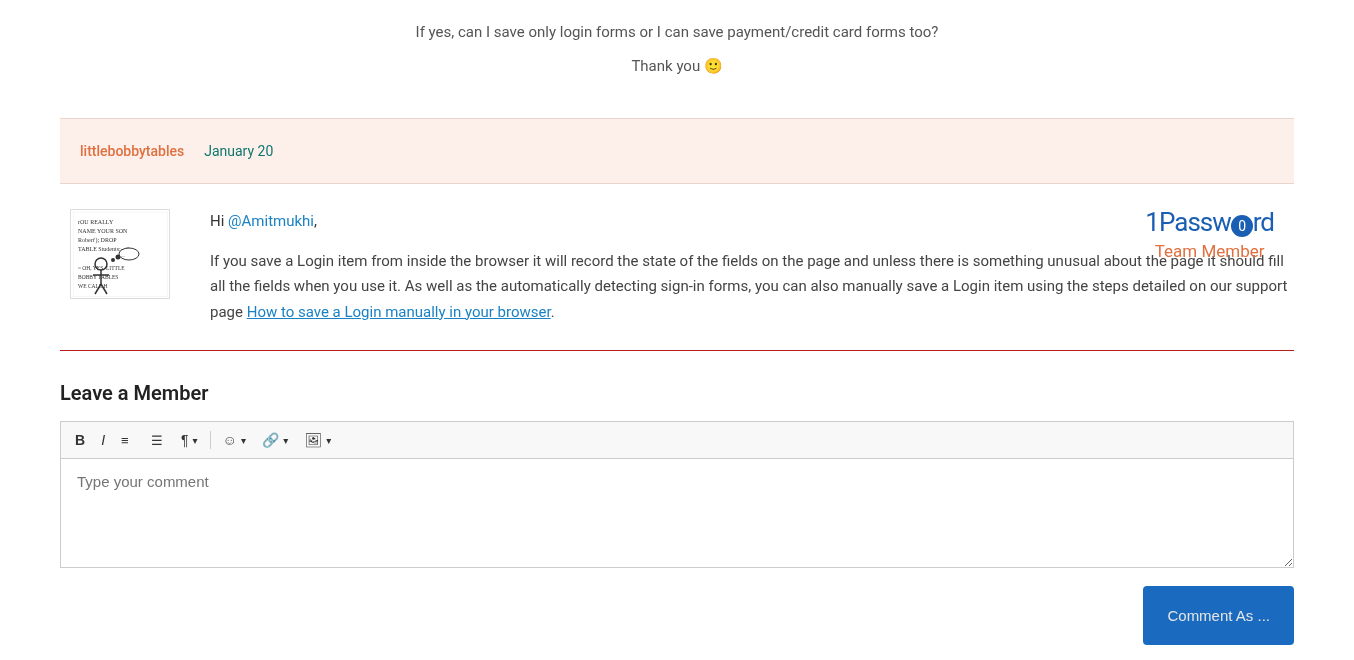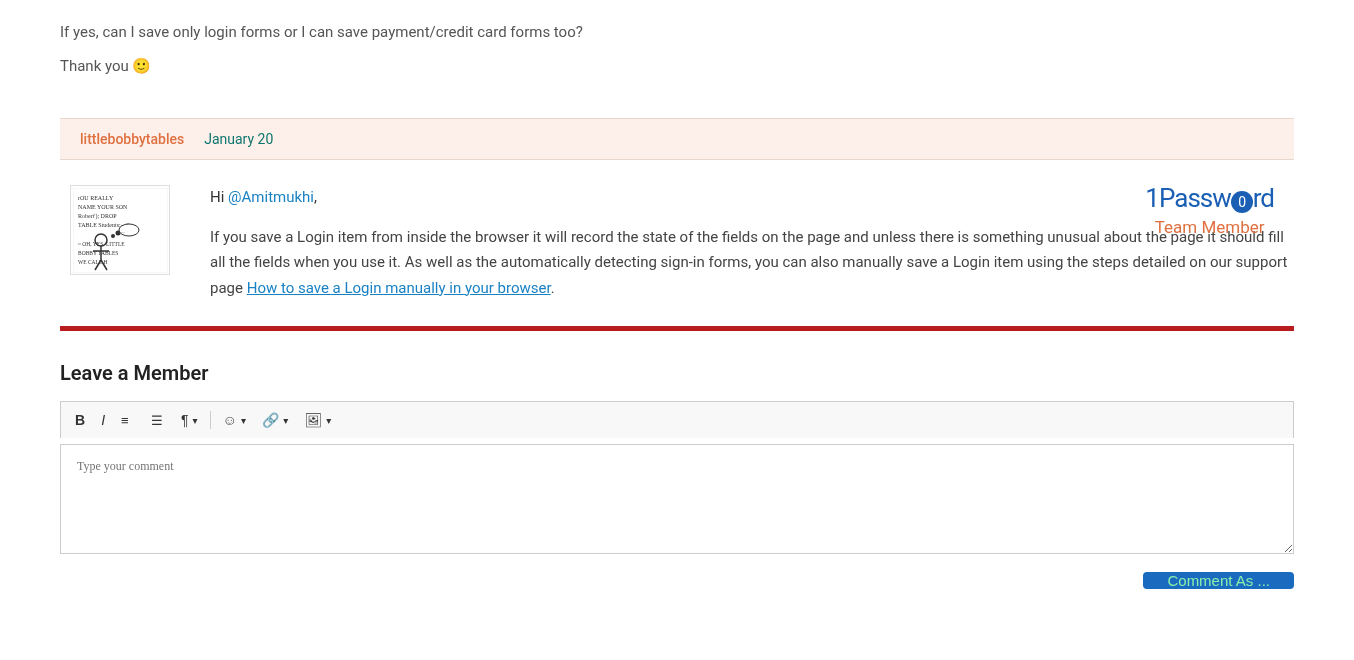--- a/index.html
+++ b/index.html
@@ -11,56 +11,57 @@
     }
     .page-wrapper {
       max-width: 1354px;
       margin: 0 auto;
       padding: 0 60px;
     }
 
     
     .prev-message {
       padding: 20px 0 30px 0;
+      text-align: center;
     }
     .prev-message p {
       color: #555;
       margin-bottom: 10px;
       line-height: 1.6;
     }
     .prev-message .thank-you {
       color: #555;
     }
 
     
     .section-header {
       background-color: #fdf0eb;
       border-top: 1px solid #e8d5cc;
       border-bottom: 1px solid #e8d5cc;
-      padding: 12px 20px;
+      padding: 24px 20px;
       display: flex;
       align-items: center;
       gap: 20px;
     }
     .section-header .username {
       color: #e07040;
       font-size: 14px;
       font-weight: 500;
     }
     .section-header .date {
       color: #0f766e;
       font-size: 14px;
     }
 
     
     .reply-section {
       display: flex;
       padding: 25px 0;
       gap: 30px;
-      border-bottom: 5px solid #b91c1c;
+      border-bottom: 1px solid #b91c1c;
       position: relative;
     }
     .avatar-col {
       width: 120px;
       flex-shrink: 0;
       display: flex;
       align-items: flex-start;
       justify-content: center;
     }
     .avatar {
@@ -151,37 +152,36 @@
       width: 1px;
       height: 18px;
       background: #ccc;
       margin: 0 2px;
     }
     .comment-area {
       width: 100%;
       min-height: 110px;
       border: 1px solid #ccc;
       padding: 14px 16px;
-      font-size: 12px;
+      font-size: 15px;
       color: #999;
       resize: vertical;
       outline: none;
-      font-family: Liberation Serif, serif;
-      margin-top: 6px;
+      font-family: Liberation Sans, sans-serif;
     }
     .comment-footer {
       display: flex;
       justify-content: flex-end;
       margin-top: 14px;
     }
     .comment-as-btn {
       background: #1a6bbf;
-      color: #86efac;
+      color: #e5e5e5;
       border: none;
-      padding: 0 24px;
+      padding: 21px 24px;
       font-size: 15px;
       font-weight: 500;
       cursor: pointer;
       border-radius: 4px;
     }
 
     .chevron-small {
       font-size: 10px;
       margin-left: 2px;
     }

